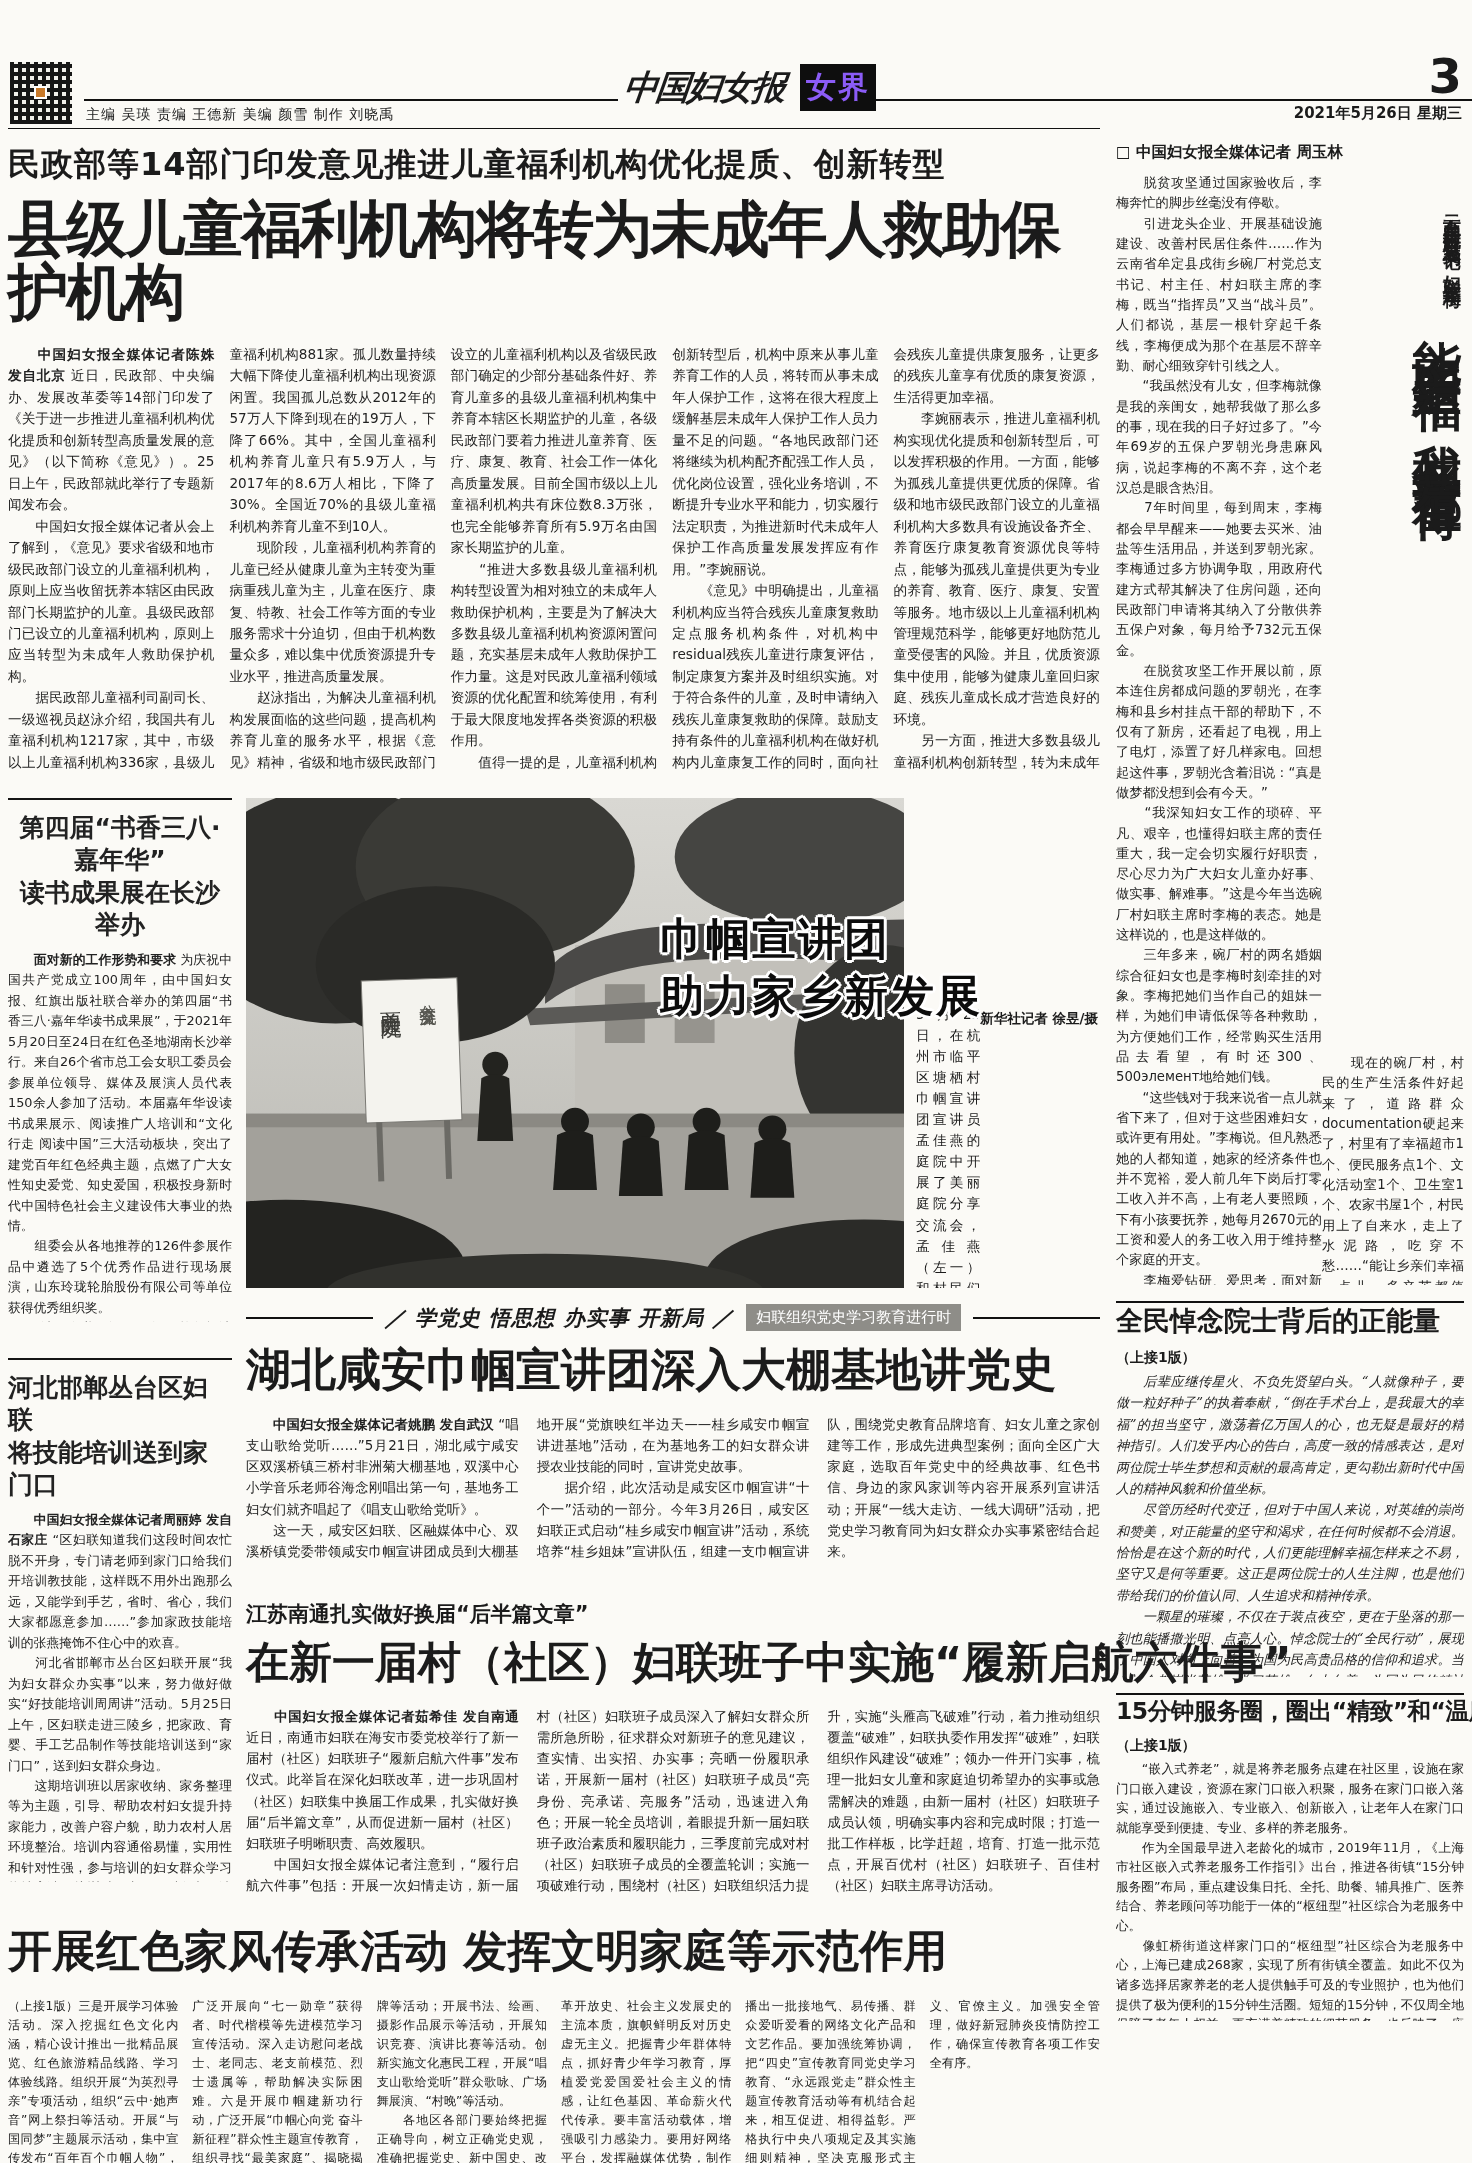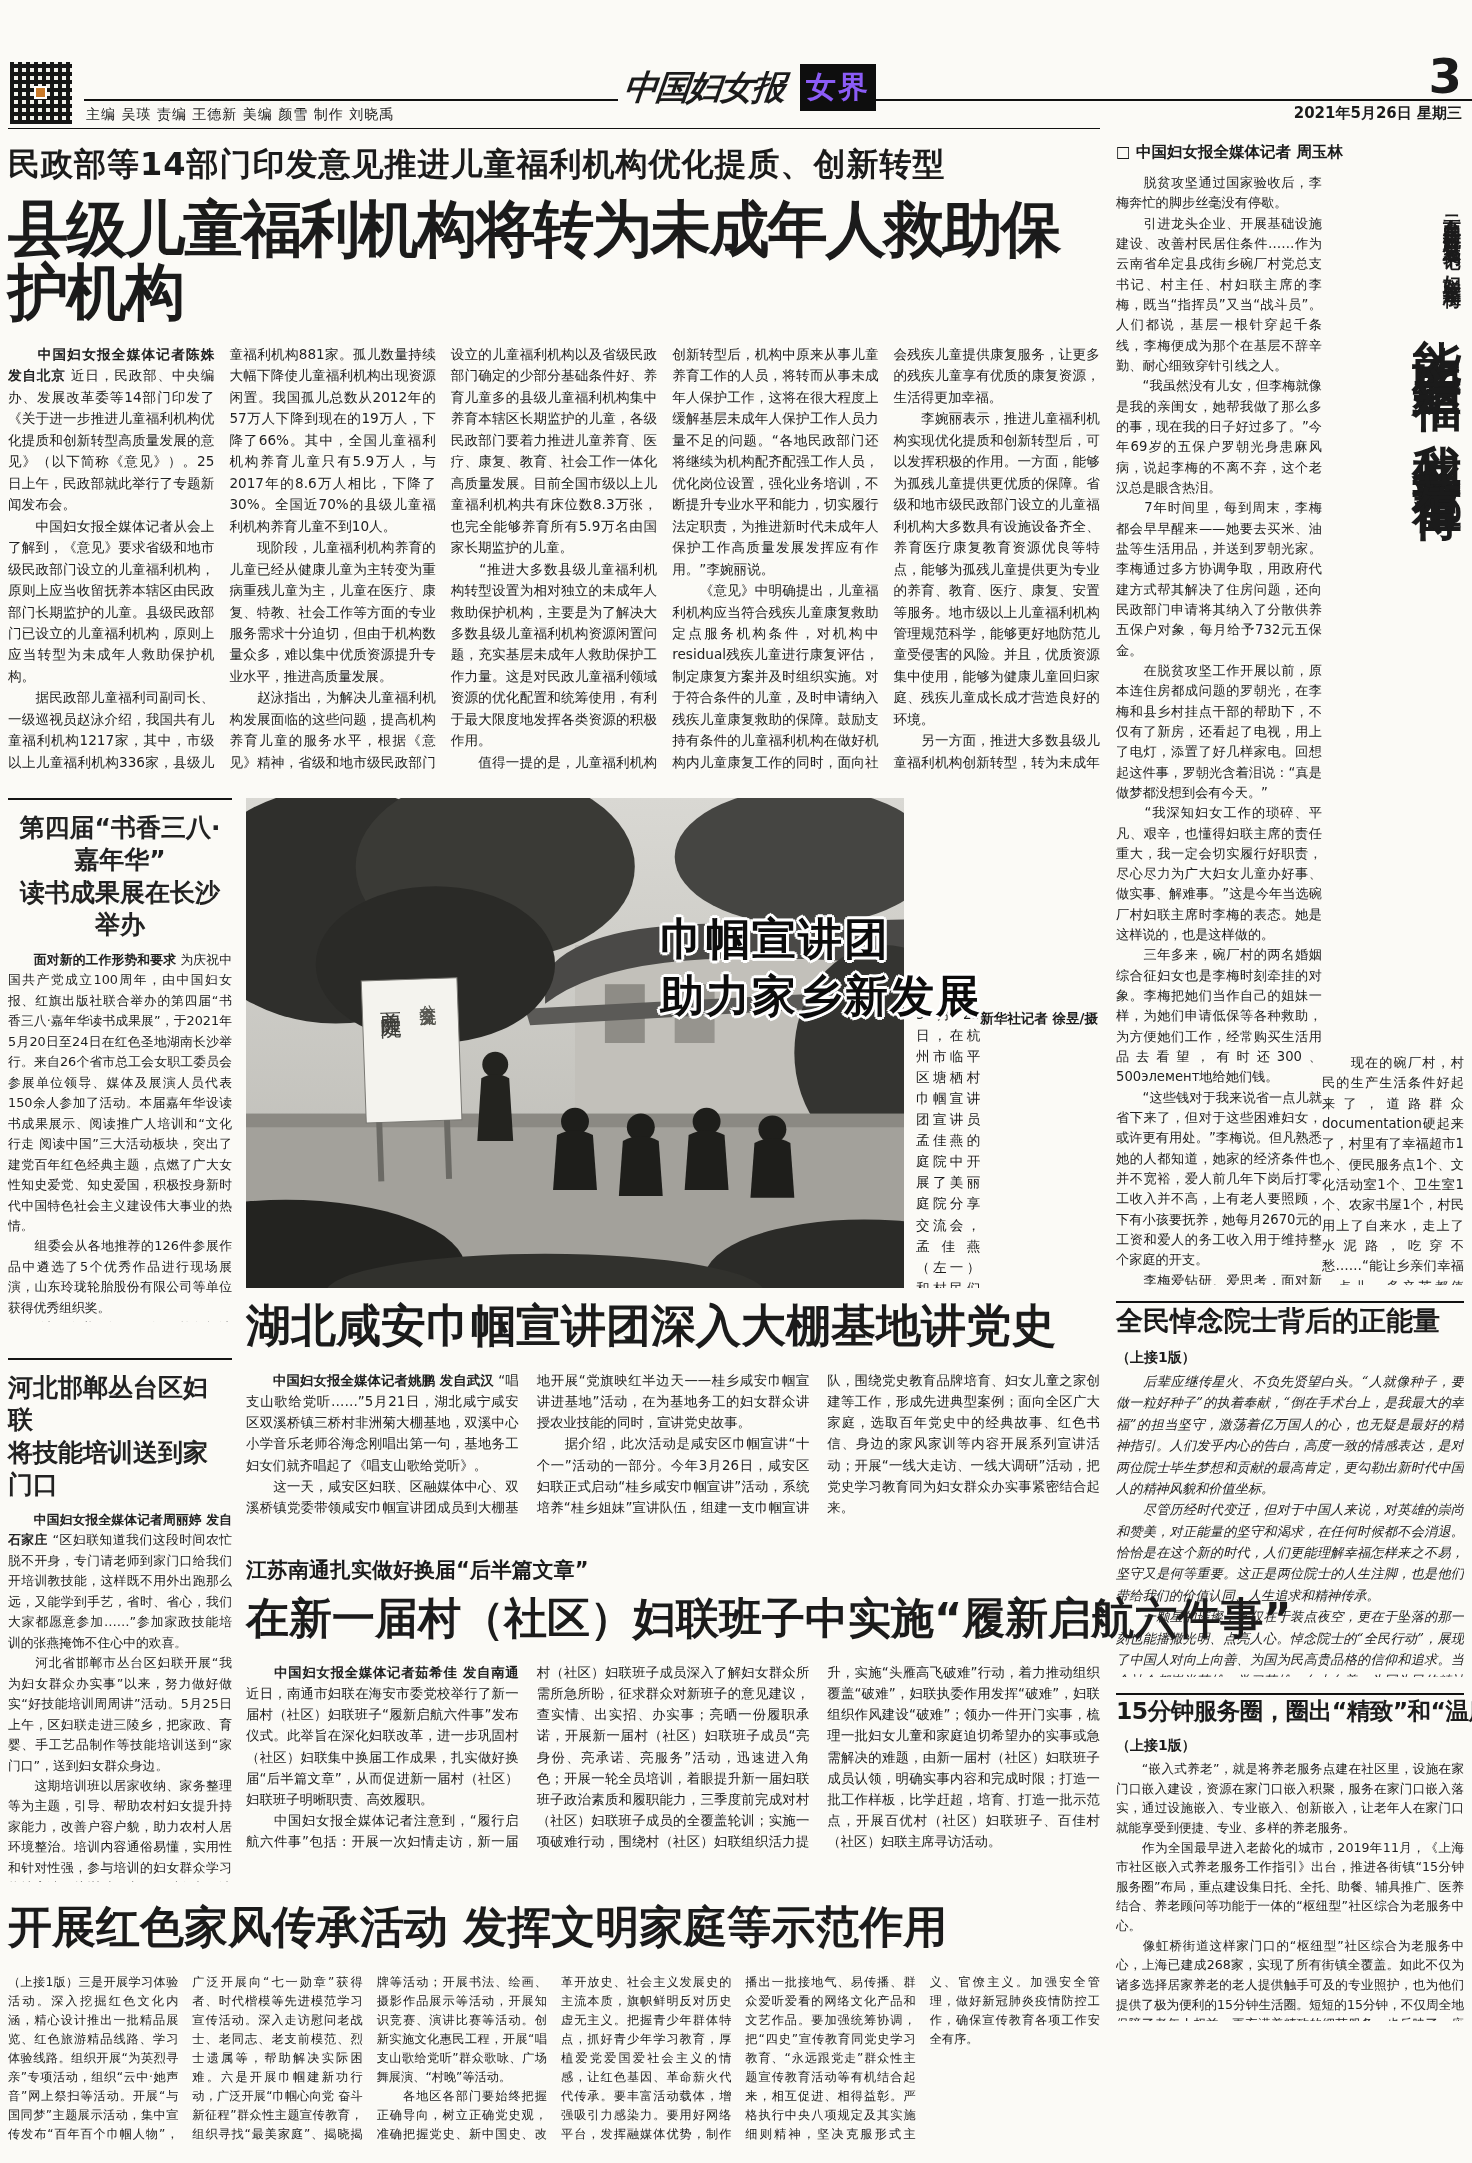--- a/index.html
+++ b/index.html
@@ -217,20 +217,26 @@
 　　当日，杭州市临平区“十全十美爱临平”巾帼助力共同富裕示范区建设活动启动，并成立了由党团员志愿者、安居乐业主、村民代表组成的巾帼宣讲团。巾帼宣讲团将定期围绕女性就业、妇女维权、美丽庭院、创业创新、反诈防骗等工作进入社区、乡村宣讲，为推动家乡经济发展、构建和谐社会作贡献。</div>
               <div class="credit">新华社记者 徐昱/摄</div>
             </div>
             <div class="ovl-title">
               <div>巾帼宣讲团</div>
               <div>助力家乡新发展</div>
             </div>
           </div>
 
           <div>
+            <div class="krow">
+              <span class="kline"></span>
+              <span class="ktext">／ 学党史 悟思想 办实事 开新局 ／</span>
+              <span class="kbadge">妇联组织党史学习教育进行时</span>
+              <span class="kline"></span>
+            </div>
             <h2 class="headline2">湖北咸安巾帼宣讲团深入大棚基地讲党史</h2>
             <div class="body3 bodytxt"><span class="lead-b">　　中国妇女报全媒体记者姚鹏 发自武汉</span><span> “唱支山歌给党听……”5月21日，湖北咸宁咸安区双溪桥镇三桥村非洲菊大棚基地，双溪中心小学音乐老师谷海念刚唱出第一句，基地务工妇女们就齐唱起了《唱支山歌给党听》。
 　　这一天，咸安区妇联、区融媒体中心、双溪桥镇党委带领咸安巾帼宣讲团成员到大棚基地开展“党旗映红半边天——桂乡咸安巾帼宣讲进基地”活动，在为基地务工的妇女群众讲授农业技能的同时，宣讲党史故事。
 　　据介绍，此次活动是咸安区巾帼宣讲“十个一”活动的一部分。今年3月26日，咸安区妇联正式启动“桂乡咸安巾帼宣讲”活动，系统培养“桂乡姐妹”宣讲队伍，组建一支巾帼宣讲队，围绕党史教育品牌培育、妇女儿童之家创建等工作，形成先进典型案例；面向全区广大家庭，选取百年党史中的经典故事、红色书信、身边的家风家训等内容开展系列宣讲活动；开展“一线大走访、一线大调研”活动，把党史学习教育同为妇女群众办实事紧密结合起来。</span></div>
           </div>
 
           <div>
             <div class="kicker2">江苏南通扎实做好换届“后半篇文章”</div>
             <h2 class="headline3">在新一届村（社区）妇联班子中实施“履新启航六件事”</h2>
             <div class="body3b bodytxt"><span class="lead-b">　　中国妇女报全媒体记者茹希佳 发自南通</span><span> 近日，南通市妇联在海安市委党校举行了新一届村（社区）妇联班子“履新启航六件事”发布仪式。此举旨在深化妇联改革，进一步巩固村（社区）妇联集中换届工作成果，扎实做好换届“后半篇文章”，从而促进新一届村（社区）妇联班子明晰职责、高效履职。

